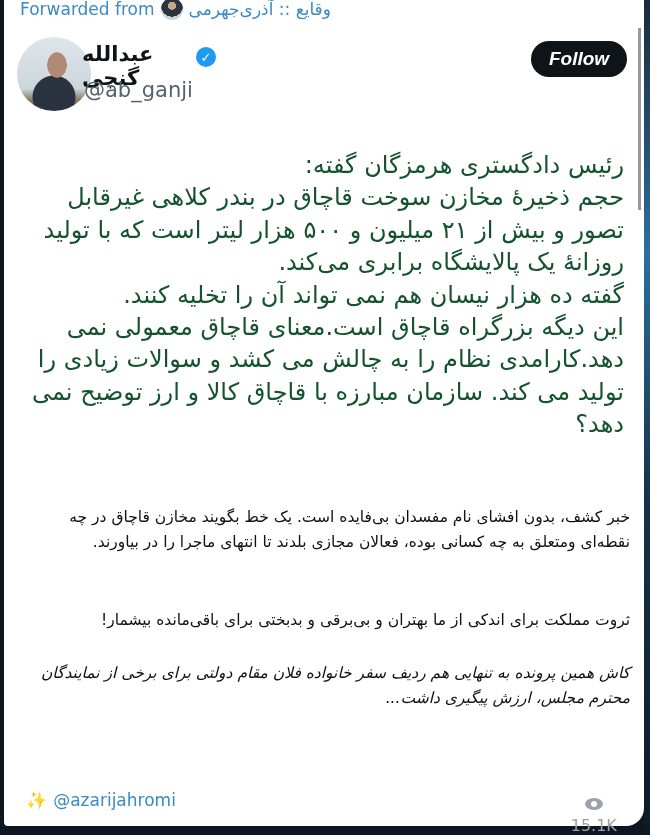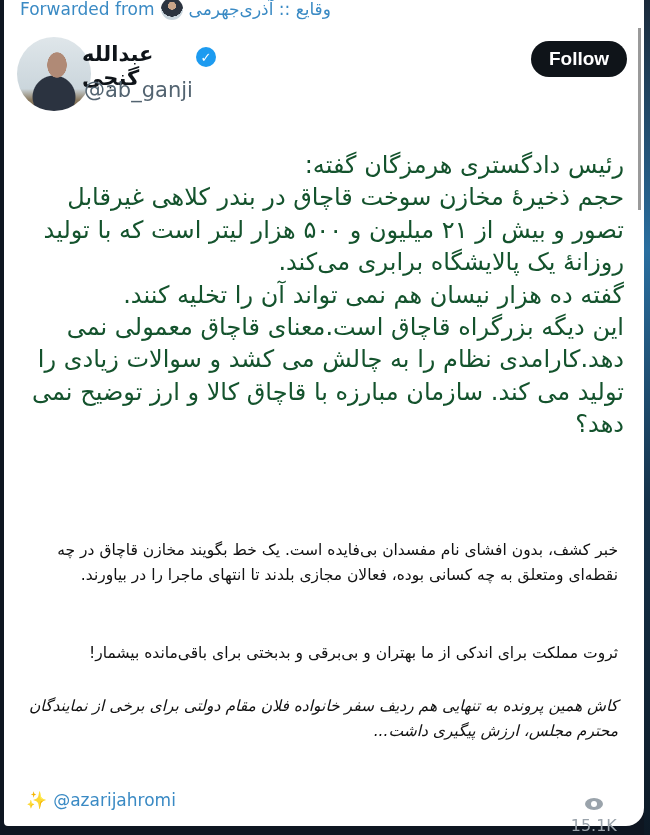--- a/index.html
+++ b/index.html
@@ -57,36 +57,37 @@
     position: absolute; left: 80px; top: 52px;
     font-size: 21px; color: #536471;
   }
   .follow-btn {
     position: absolute; left: 527px; top: 15px; width: 96px; height: 36px;
     border-radius: 18px; background: #0f1419; color: #fff;
     font-family: "Liberation Sans", sans-serif;
     font-size: 19px; font-weight: bold;
     display: flex; align-items: center; justify-content: center;
     border: none;
+    font-style: italic;
   }
   .scrollbar {
     position: absolute; left: 634px; top: 2px; width: 3px; height: 182px;
     background: #9a9a9a;
   }
   .tw-body {
     position: absolute; left: 20px; top: 123px; width: 600px;
     direction: rtl; text-align: right;
     font-size: 24px; line-height: 32.4px; color: #14532d;
   }
   .tw-body p { margin: 0; }
   
   .msg {
-    position: absolute; left: 8px; width: 606px;
+    position: absolute; left: 20px; width: 606px;
     direction: rtl; text-align: right;
-    font-size: 15.5px; line-height: 25px; color: #111; margin-top: 33px;
+    font-size: 15.5px; line-height: 25px; color: #111;
   }
   .msg p { margin: 0; }
   .footer-sig {
     position: absolute; left: 22px; top: 790px;
     display: flex; align-items: center; gap: 6px;
     font-size: 17px; color: #3a8ac4;
   }
   .sparkle { color: #f2c94c; font-size: 17px; }
   .meta {
     position: absolute; right: 14px; top: 798px;

